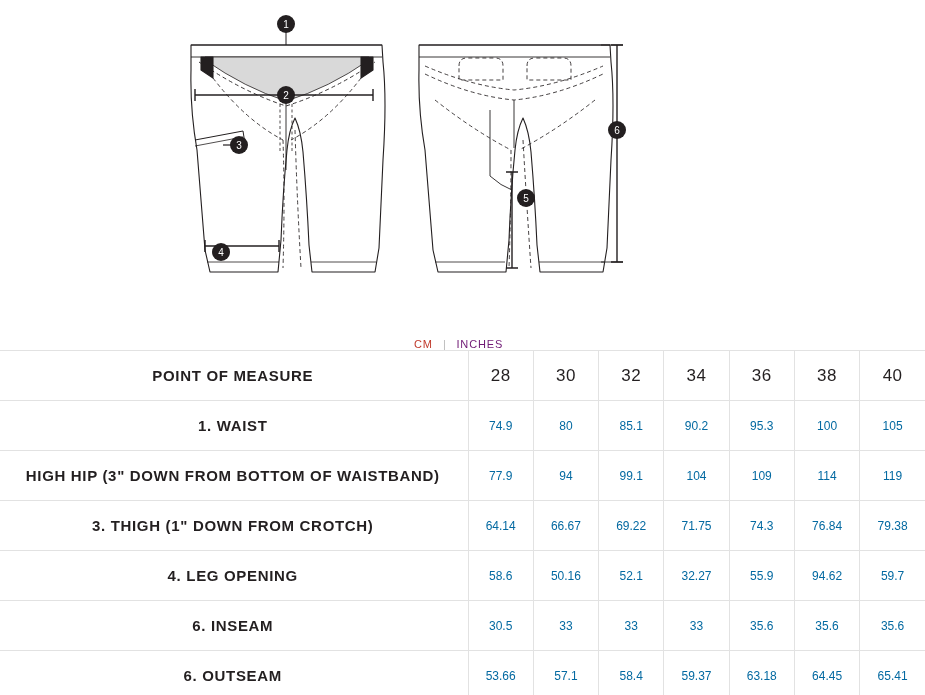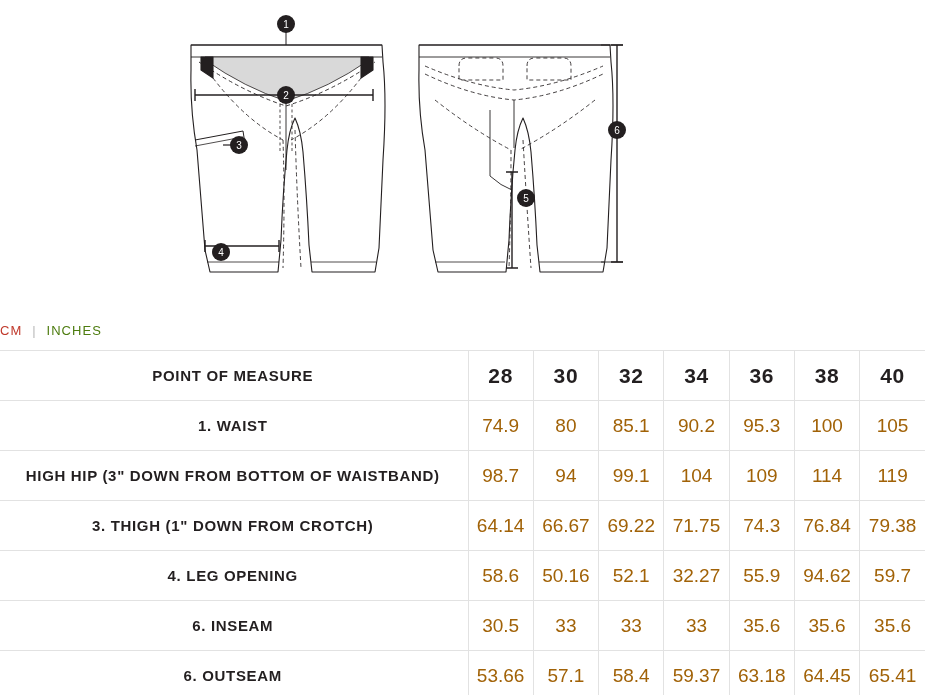--- a/index.html
+++ b/index.html
@@ -29,31 +29,32 @@
   #diagram svg {
     display: block;
     margin: 0 auto;
   }
 
   
   #unit-row {
     position: relative;
     height: 40px;
     display: flex;
-    align-items: center;
+    align-items: flex-end;
     justify-content: flex-start;
-    font-size: 13px;
+    padding-left: 414px;
+    font-size: 11px;
     letter-spacing: 0.06em;
   }
   .unit {
     cursor: pointer;
     letter-spacing: 0.08em;
   }
   .unit.active { color: #c0392b; }
-  .unit.inactive { color: #4d7c0f; }
+  .unit.inactive { color: #701a75; }
   .unit-sep {
     color: #b9b9b9;
     margin: 0 10px;
   }
 
   
   table {
     border-collapse: collapse;
     width: 925px;
     table-layout: fixed;
@@ -78,28 +79,28 @@
   }
   th.pom-head, td.pom-cell {
     width: 468px;
     font-weight: bold;
     letter-spacing: 0.045em;
     font-size: 15px;
     text-align: center;
     padding-right: 6px;
   }
   th.size-head {
-    font-weight: bold;
-    font-size: 21px;
+    font-weight: normal;
+    font-size: 17px;
     letter-spacing: 0.03em;
   }
   td.val {
     font-weight: normal;
-    color: #a16207;
-    font-size: 19px;
+    color: #0369a1;
+    font-size: 12px;
   }
   thead tr { border-top: 1px solid #e2e2e2; }
 </style>
 </head>
 <body>
 
 <div id="page">
 
   <div id="diagram">
     <svg width="560" height="300" viewBox="0 0 560 300">
@@ -229,21 +230,21 @@
         <td class="val">74.9</td>
         <td class="val">80</td>
         <td class="val">85.1</td>
         <td class="val">90.2</td>
         <td class="val">95.3</td>
         <td class="val">100</td>
         <td class="val">105</td>
       </tr>
       <tr>
         <td class="pom-cell">HIGH HIP (3" DOWN FROM BOTTOM OF WAISTBAND)</td>
-        <td class="val">98.7</td>
+        <td class="val">77.9</td>
         <td class="val">94</td>
         <td class="val">99.1</td>
         <td class="val">104</td>
         <td class="val">109</td>
         <td class="val">114</td>
         <td class="val">119</td>
       </tr>
       <tr>
         <td class="pom-cell">3. THIGH (1" DOWN FROM CROTCH)</td>
         <td class="val">64.14</td>

